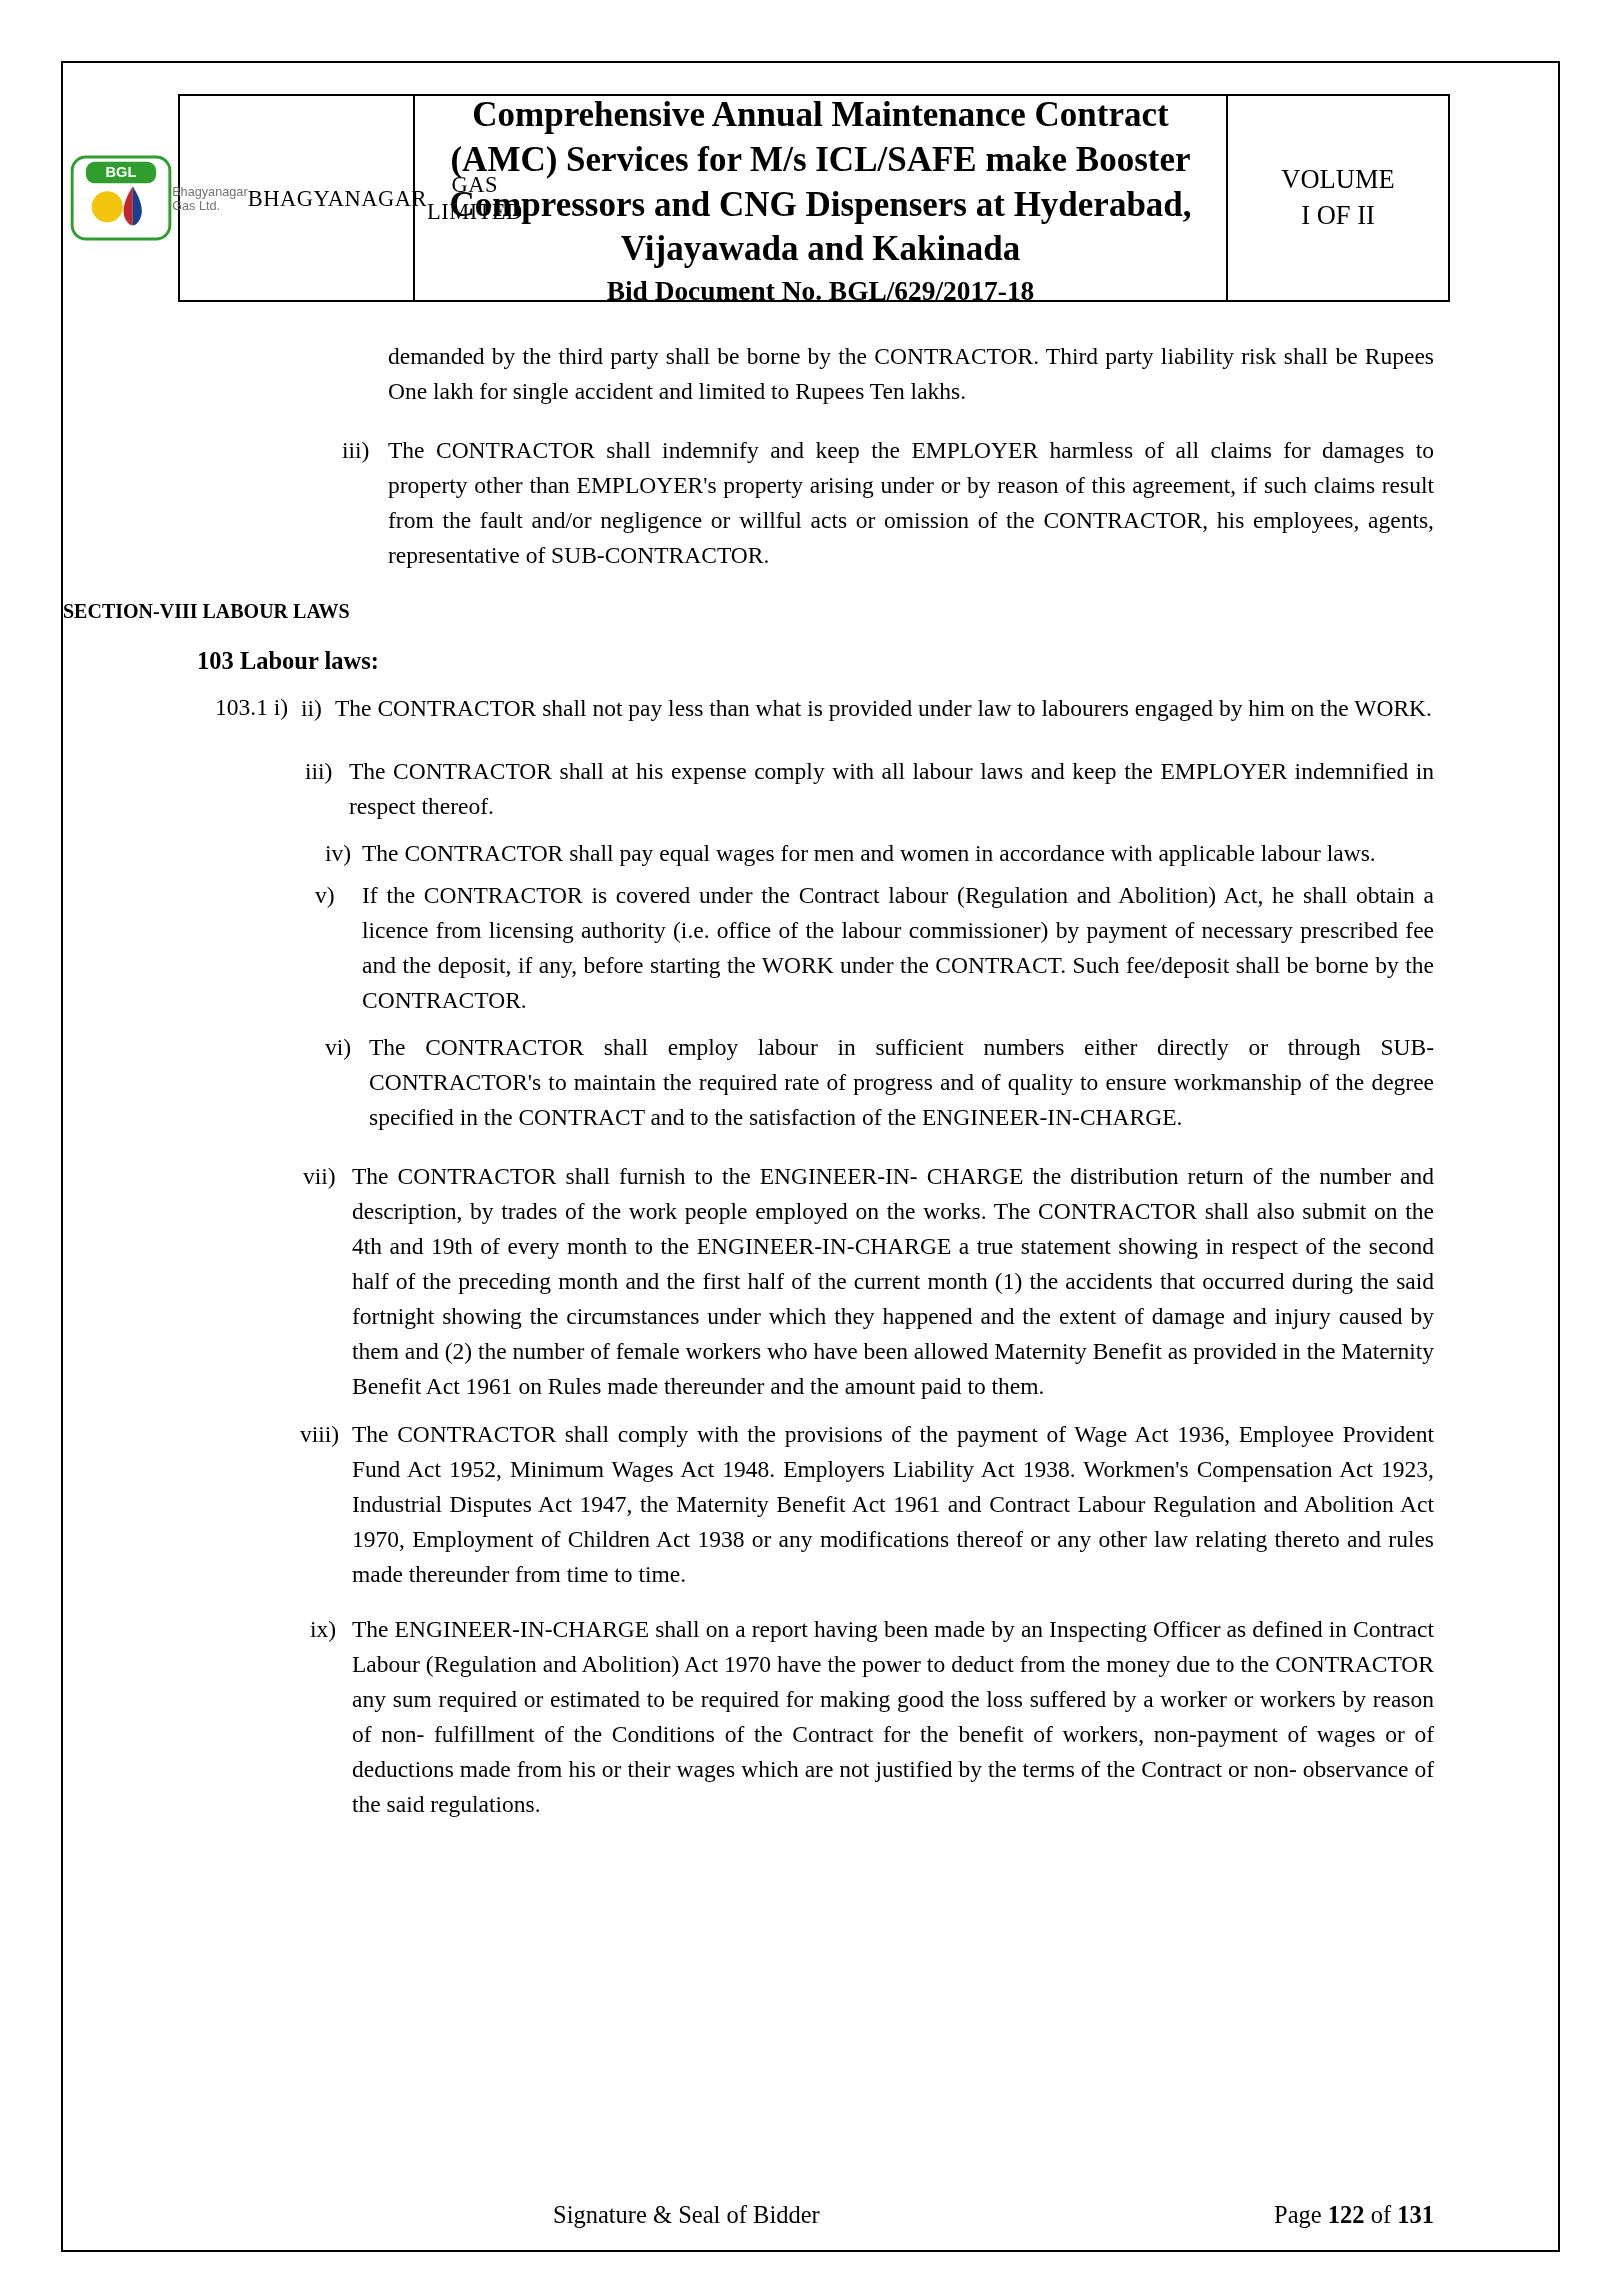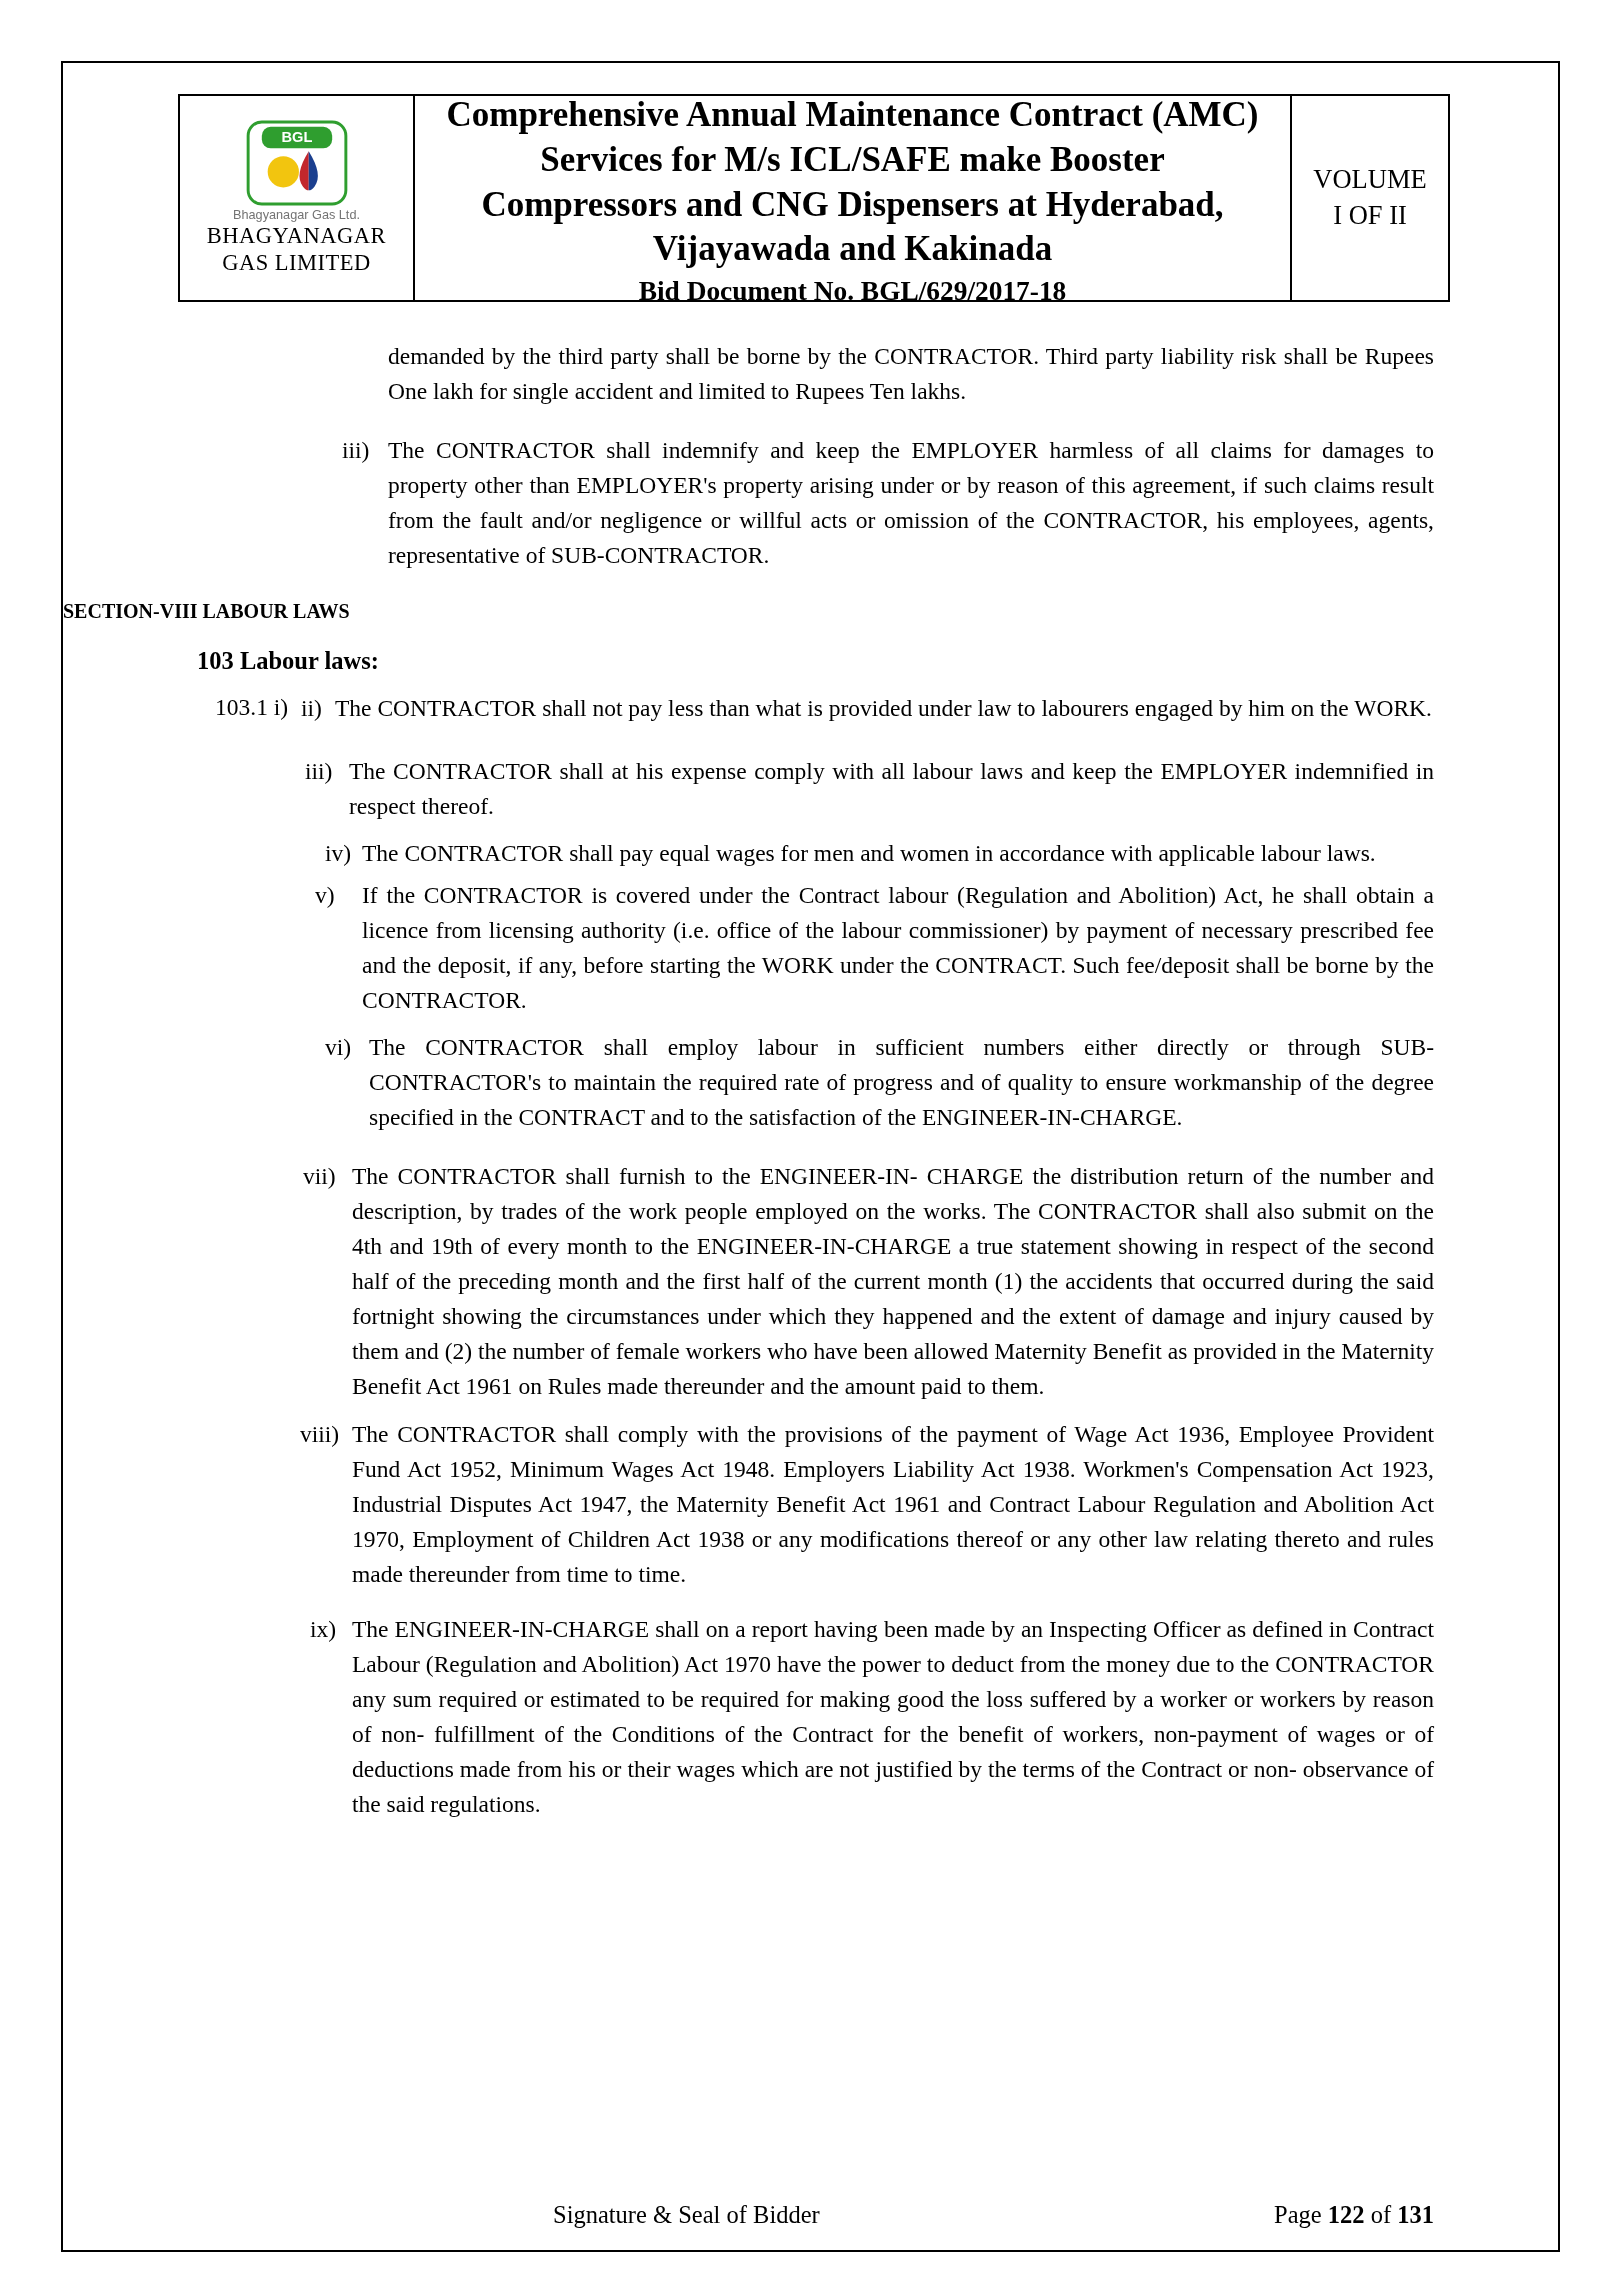--- a/index.html
+++ b/index.html
@@ -22,21 +22,21 @@
     left:115px; top:31px;
     width:1272px; height:208px;
     border:2px solid #000;
     display:flex;
     box-sizing:border-box;
   }
   .cell { box-sizing:border-box; }
   .cell-logo {
     width:235px;
     border-right:2px solid #000;
-    display:flex; flex-direction:column;
+    display:flex; flex-direction:row;
     align-items:center; justify-content:center;
     padding:5.9px 3.9px;
   }
   .logo-art { line-height:0; }
   .logo-tagline {
     font-size:12.7px; color:#737373; margin-top:2px;
     font-family:"Liberation Sans","DejaVu Sans",sans-serif;
   }
   .company-name {
     font-size:22.5px; line-height:1.2; letter-spacing:0.5px;
@@ -45,21 +45,21 @@
   .cell-title {
     flex:1;
     border-right:2px solid #000;
     text-align:center;
     padding:9.8px 23.5px 5.9px 23.5px;
     display:flex; flex-direction:column; justify-content:center;
   }
   .doc-title { font-size:35px; font-weight:bold; line-height:1.28; }
   .doc-bidno { font-size:27.4px; font-weight:bold; margin-top:3.9px; }
   .cell-volume {
-    width:156px;
+    width:220px;
     display:flex; align-items:center; justify-content:center;
     text-align:center;
   }
   .volume-text { font-size:26.5px; line-height:1.35; }
   
   .body-content {
     position:absolute;
     left:0; top:237px; right:0;
     font-size:23.5px; line-height:35px;
   }

